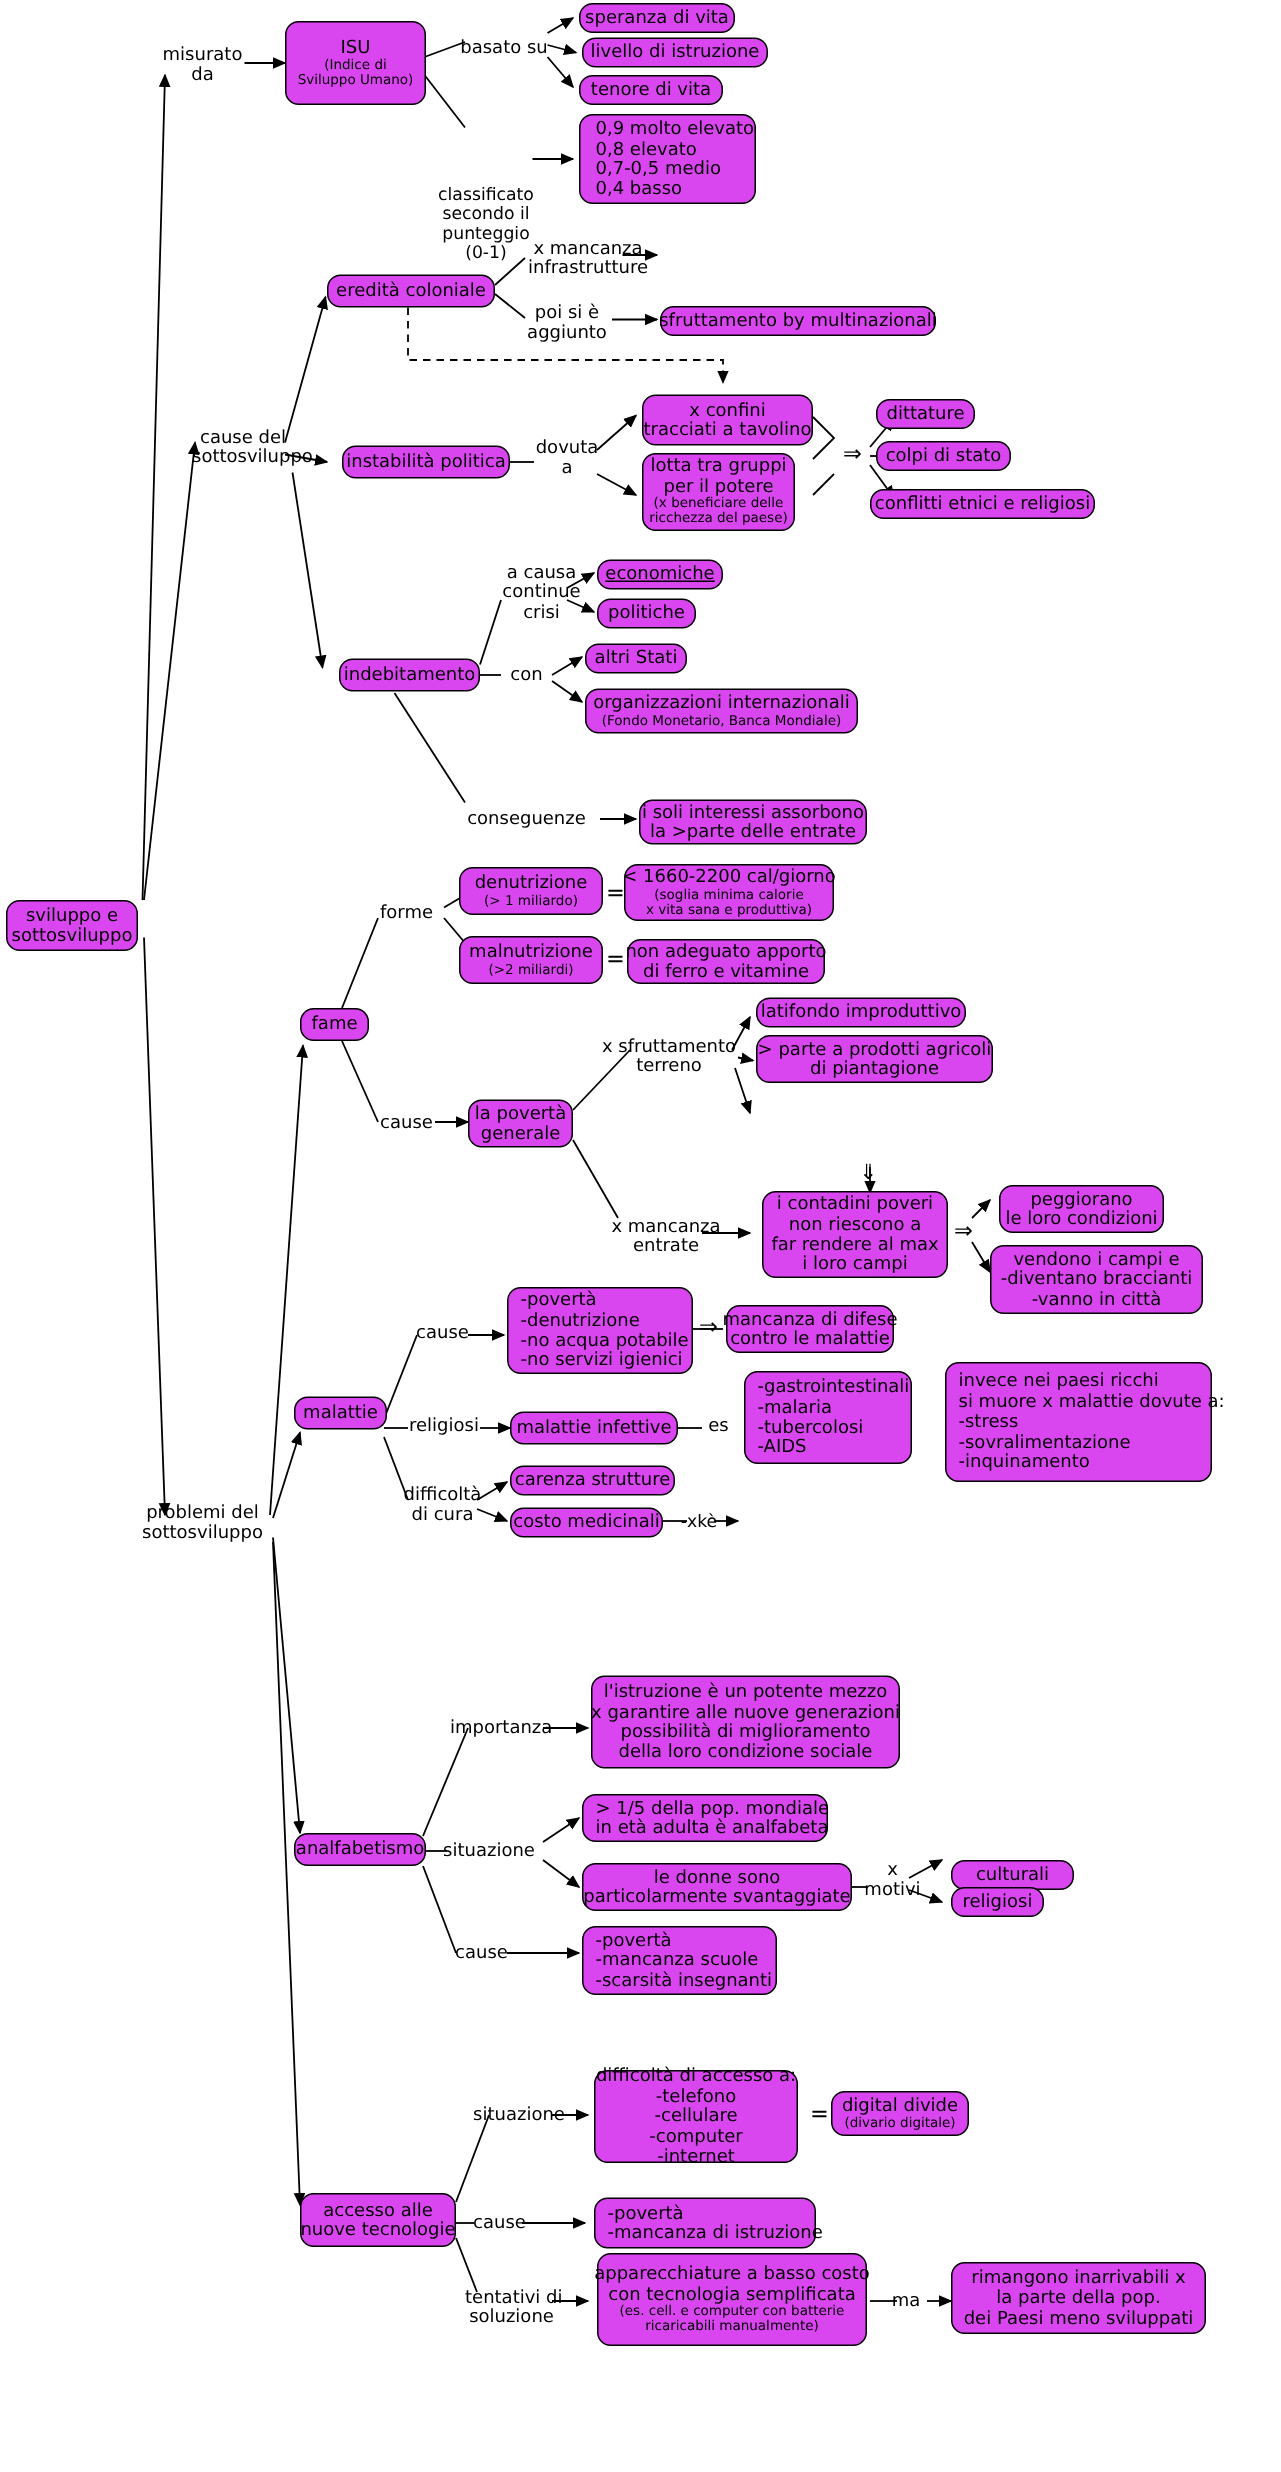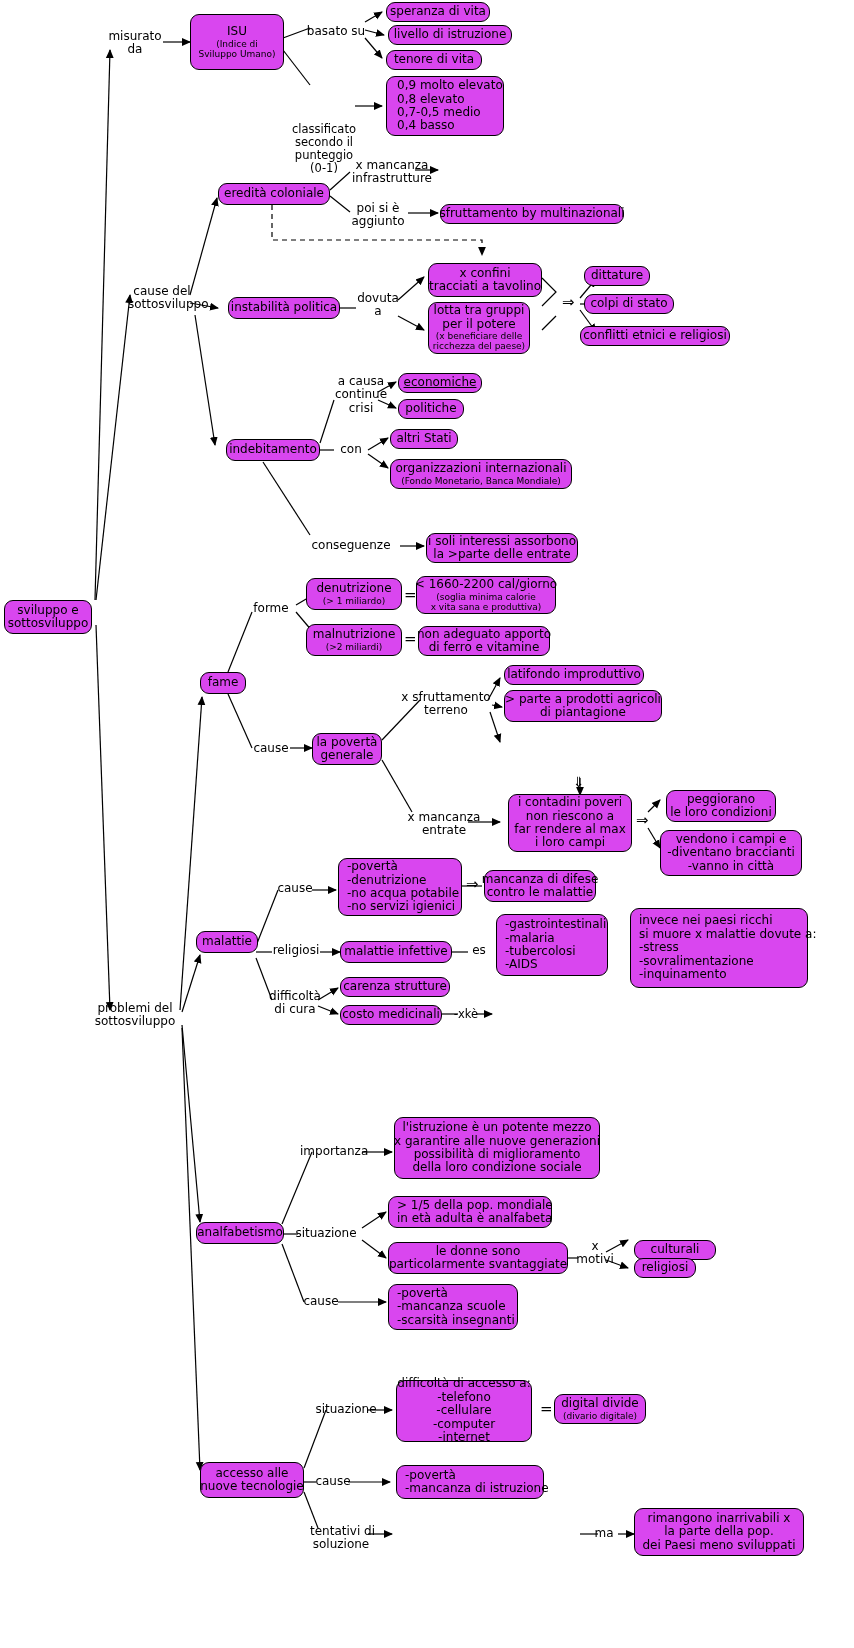--- a/index.html
+++ b/index.html
@@ -362,18 +362,24 @@
     <span class="f12">digital divide</span>
     <span class="f9">(divario digitale)</span>
   </div>
 
   <div class="lbl f12" style="left:312px;top:1475px;width:42px;">cause</div>
   <div class="node left f12" style="left:396px;top:1465px;width:148px;height:34px;padding-left:8px;">-povertà
 -mancanza di istruzione</div>
 
   <div class="lbl f12" style="left:310px;top:1525px;width:62px;">tentativi di
 soluzione</div>
+  <div class="node" style="left:398px;top:1502px;width:180px;height:62px;">
+    <span class="f12">apparecchiature a basso costo
+con tecnologia semplificata</span>
+    <span class="f9">(es. cell. e computer con batterie
+ricaricabili manualmente)</span>
+  </div>
   <div class="lbl f12" style="left:592px;top:1527px;width:24px;">ma</div>
   <div class="node f12" style="left:634px;top:1508px;width:170px;height:48px;">rimangono inarrivabili x
 la parte della pop.
 dei Paesi meno sviluppati</div>
 
 </div>
 
 </body></html>

